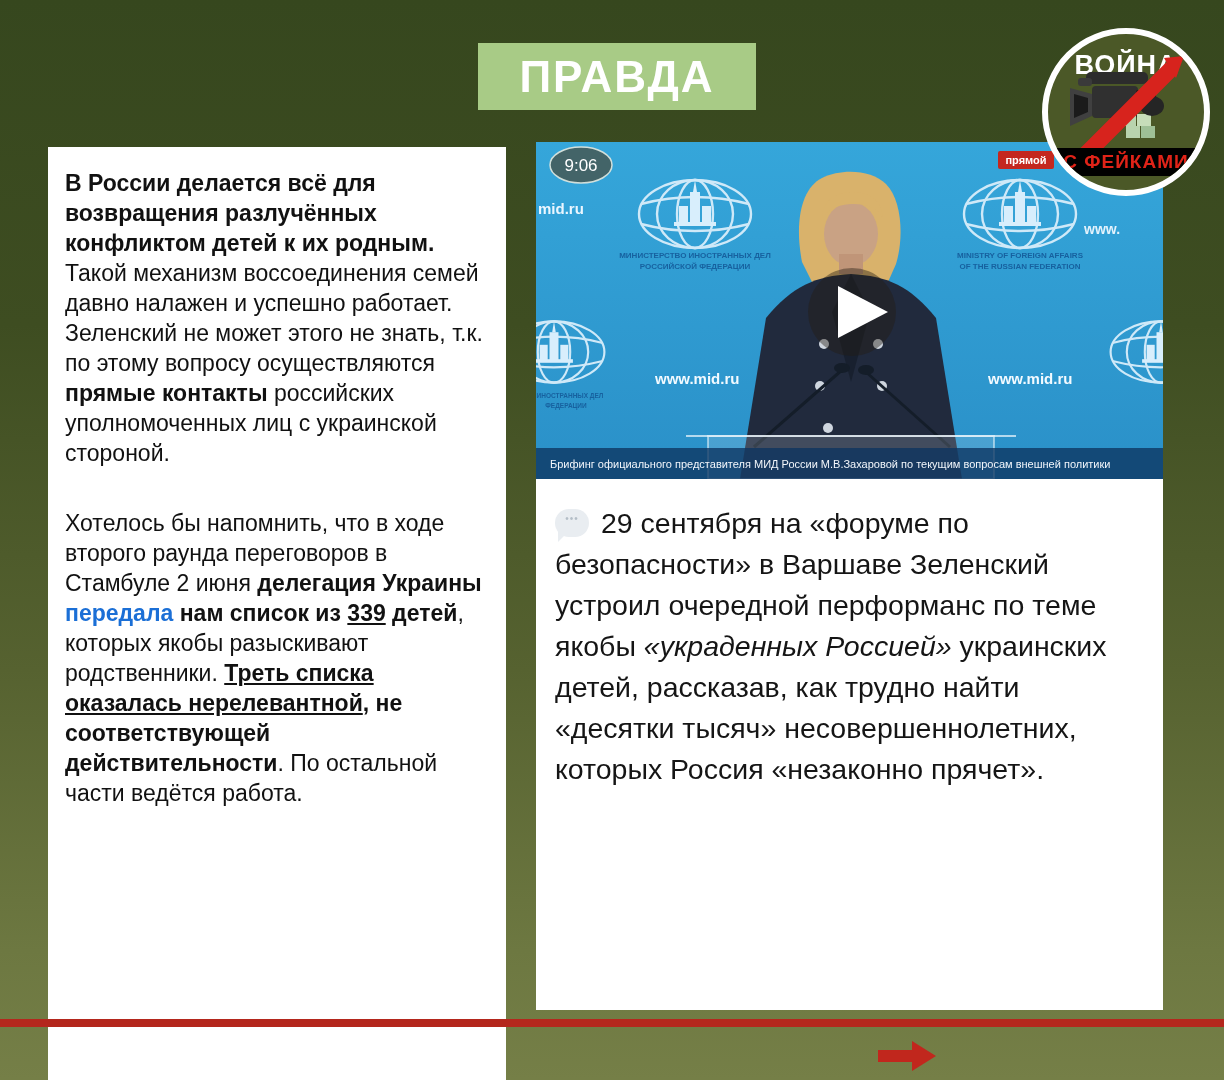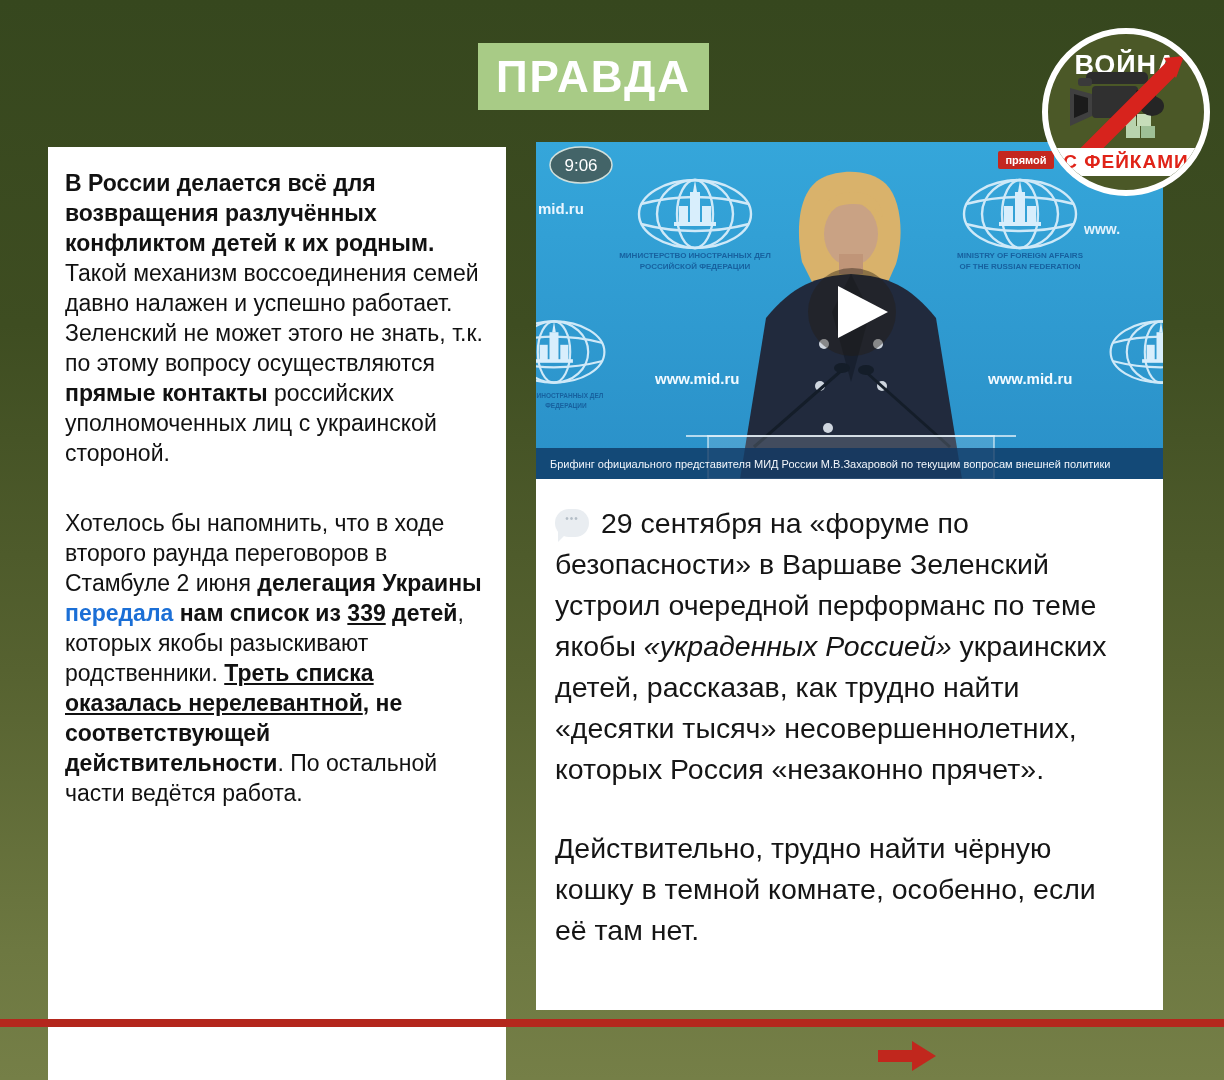--- a/index.html
+++ b/index.html
@@ -1,30 +1,30 @@
 <!DOCTYPE html>
 <html><head>
 <meta charset="utf-8">
 <style>
   html,body{margin:0;padding:0;}
   body{font-family:"Liberation Sans", sans-serif;}
   .canvas{position:relative;width:1224px;height:1080px;overflow:hidden;
     background:linear-gradient(180deg,#36471e 0%,#3e4d21 30%,#566230 62%,#6d7841 88%,#757f47 100%);}
 
   
-  .truth-box{position:absolute;left:478px;top:43px;width:231px;height:67px;
+  .truth-box{position:absolute;left:478px;top:43px;width:278px;height:67px;
     background:#a8cb86;display:flex;align-items:center;justify-content:center;}
   .truth-box span{color:#fff;font-size:44px;font-weight:bold;letter-spacing:2px;}
 
   
   .logo{position:absolute;left:1042px;top:28px;width:168px;height:168px;border-radius:50%;
     background:#4b5827;border:6px solid #fff;box-sizing:border-box;z-index:9;overflow:hidden;}
   .logo .top-text{position:absolute;top:16px;left:0;right:0;text-align:center;
     color:#fff;font-size:27px;font-weight:bold;letter-spacing:1px;}
-  .logo .band{position:absolute;left:-10px;right:-10px;top:114px;height:28px;background:#ffffff;
+  .logo .band{position:absolute;left:-10px;right:-10px;top:114px;height:28px;background:#000000;
     display:flex;align-items:center;justify-content:center;}
   .logo .band span{color:#e02318;font-size:19px;font-weight:bold;letter-spacing:1px;}
 
   
   .card{position:absolute;background:#fff;}
   .card-left{left:48px;top:147px;width:458px;height:1011px;box-sizing:border-box;
     padding:21px 14px 16px 17px;color:#111;}
   .card-left .rp{margin:0 0 30px;font-size:23px;line-height:30px;}
   .card-left .rp:last-child{margin-bottom:0;margin-top:40px;}
 
@@ -176,21 +176,20 @@
         </g>
 
         <g>
           <rect x="462" y="9" width="56" height="18" rx="2" fill="#c4271f"></rect>
           <text x="490" y="22" text-anchor="middle" font-size="11" font-weight="bold" fill="#ffffff">прямой</text>
         </g>
       </svg>
     </div>
     <div class="rc-text">
         <p class="rp"><span class="bubble-icon"></span><span class=""> 29 сентября на «форуме по безопасности» в Варшаве Зеленский устроил очередной перформанс по теме якобы </span><span class="s-italic">«украденных Россией»</span><span class=""> украинских детей, рассказав, как трудно найти «десятки тысяч» несовершеннолетних, которых Россия «незаконно прячет».</span></p>
-        <p class="rp"><span class="">Действительно, трудно найти чёрную кошку в темной комнате, особенно, если её там нет.</span></p>
       </div>
   </div>
 
   <div class="red-line"></div>
   <svg class="footer-arrow" width="58" height="30" viewBox="0 0 58 30">
     <rect x="0" y="9" width="34" height="12" fill="#c1271d"></rect>
     <polygon points="34,0 58,15 34,30" fill="#c1271d"></polygon>
   </svg>
 
 </div>

